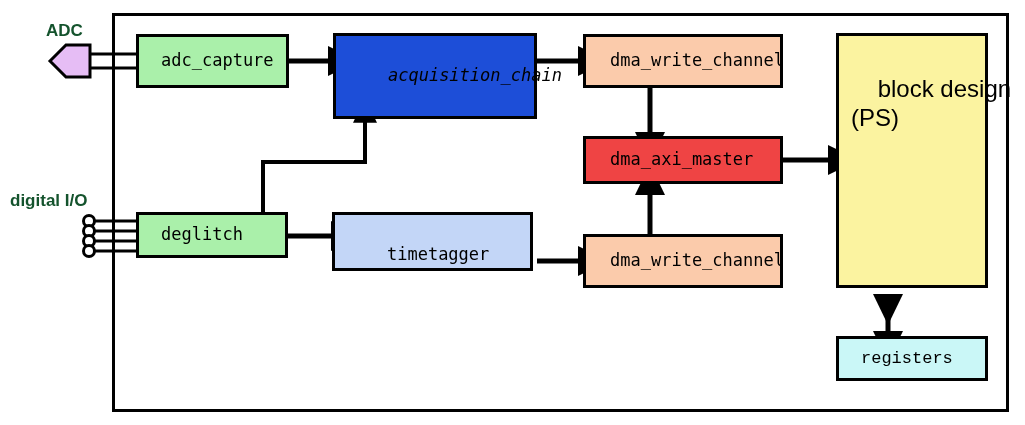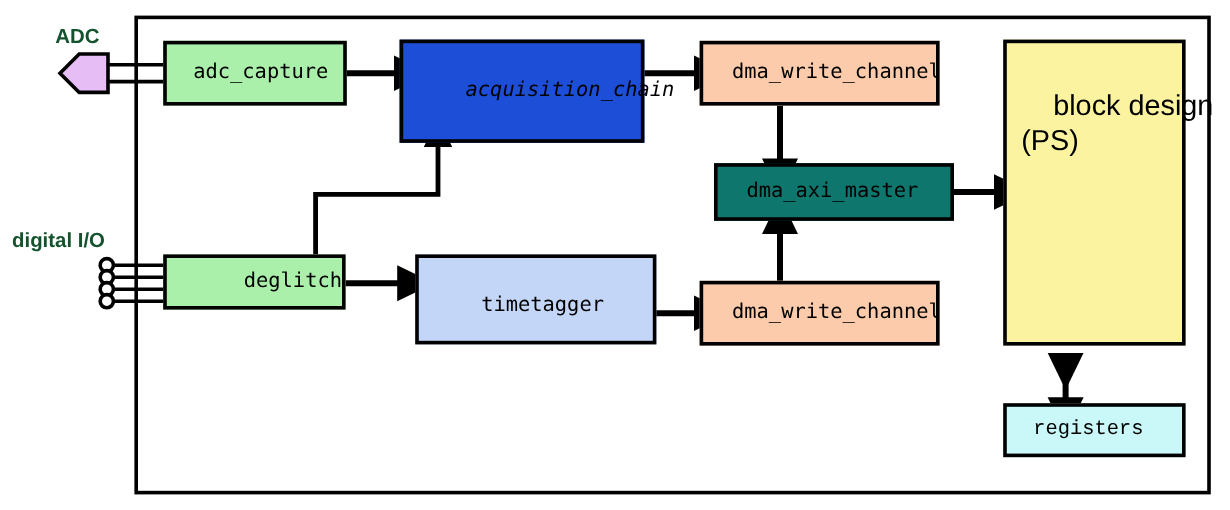--- a/index.html
+++ b/index.html
@@ -103,37 +103,37 @@
     <line x1="888" y1="295" x2="888" y2="332" stroke="#000000" stroke-width="5" marker-start="url(#arw)" marker-end="url(#arw)"></line>
   </svg>
 
   <div class="port-label" style="left:46px; top:21px;">ADC</div>
   <div class="port-label" style="left:10px; top:191px;">digital I/O</div>
 
   <div class="node mid" style="left:136px; top:34px; width:153px; height:54px; background:#aaf0aa;">
     <span style="padding-left:11px;">adc_capture</span>
   </div>
 
-  <div class="node mid" style="left:136px; top:212px; width:152px; height:46px; background:#aaf0aa;justify-content:flex-end;">
+  <div class="node mid" style="left:136px; top:212px; width:152px; height:46px; background:#aaf0aa;">
     <span style="padding-left:11px;">deglitch</span>
   </div>
 
   <div class="node" style="left:333px; top:33px; width:204px; height:86px; background:#1d4ed8;font-style:italic;">
     <span>acquisition_chain</span>
   </div>
 
-  <div class="node" style="left:346px; top:212px; width:201px; height:75px; background:#c3d6f7;">
+  <div class="node" style="left:332px; top:212px; width:201px; height:59px; background:#c3d6f7;">
     <span>timetagger</span>
   </div>
 
   <div class="node mid" style="left:583px; top:34px; width:200px; height:54px; background:#fbcbab;">
     <span style="padding-left:13px;">dma_write_channel</span>
   </div>
 
-  <div class="node mid" style="left:583px; top:136px; width:200px; height:48px; background:#0f766e;margin-left:12px;">
+  <div class="node mid" style="left:583px; top:136px; width:200px; height:48px; background:#ef4444;">
     <span style="padding-left:13px;">dma_axi_master</span>
   </div>
 
   <div class="node mid" style="left:583px; top:234px; width:200px; height:54px; background:#fbcbab;">
     <span style="padding-left:13px;">dma_write_channel</span>
   </div>
 
   <div class="node node-sans" style="left:836px; top:33px; width:152px; height:255px; background:#fbf3a0;">
     <span>block design
 (PS)</span>

